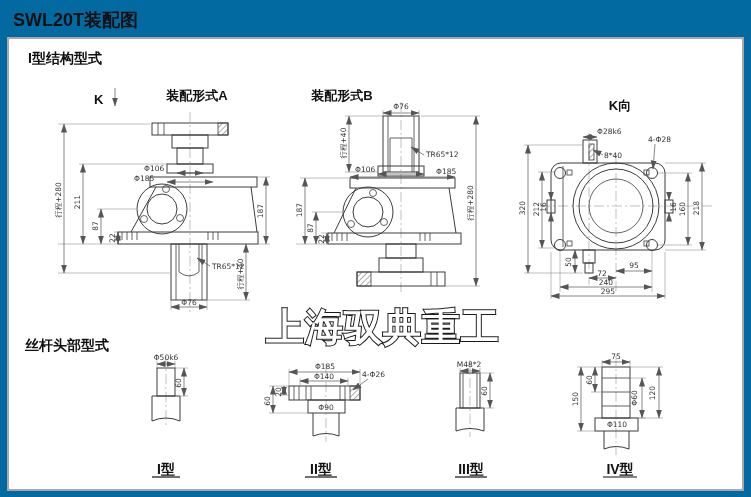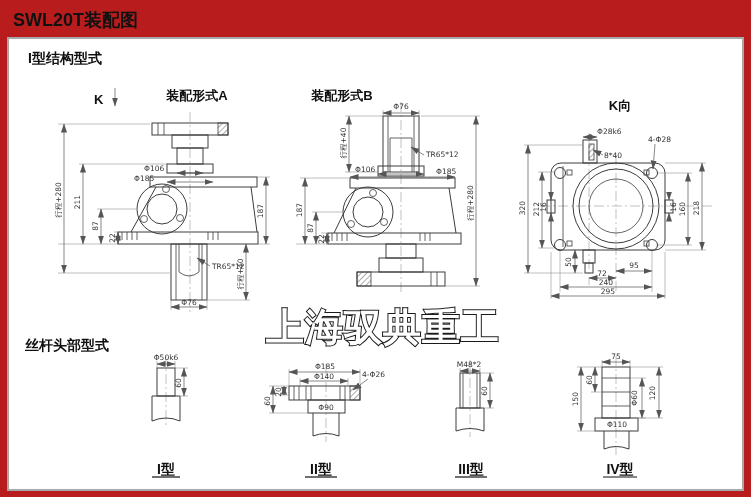--- a/index.html
+++ b/index.html
@@ -1,16 +1,16 @@
 <!DOCTYPE html>
 <html><head>
 <meta charset="utf-8">
 <style>
   html,body{margin:0;padding:0;background:#fff;}
-  #stage{position:relative;width:751px;height:497px;background:#b91c1c;overflow:hidden;text-align:right;}
+  #stage{position:relative;width:751px;height:497px;background:#0369a1;overflow:hidden;text-align:right;}
   svg{display:block;}
   .title{font:bold 18px "Liberation Sans",sans-serif;fill:#111;}
   .heading{font:bold 14px "Liberation Sans",sans-serif;fill:#111;}
   .viewlabel{font:bold 13px "Liberation Sans",sans-serif;fill:#111;}
   .typelabel{font:bold 14px "Liberation Sans",sans-serif;fill:#111;}
   .dim{font:7.5px "DejaVu Sans",sans-serif;fill:#333;}
   .mid{text-anchor:middle;}
   .g1{fill:none;stroke:#3c3c3c;stroke-width:1;}
   .g2{fill:none;stroke:#3c3c3c;stroke-width:.8;}
   .cl{fill:none;stroke:#999;stroke-width:.6;stroke-dasharray:10 3 2 3;}

